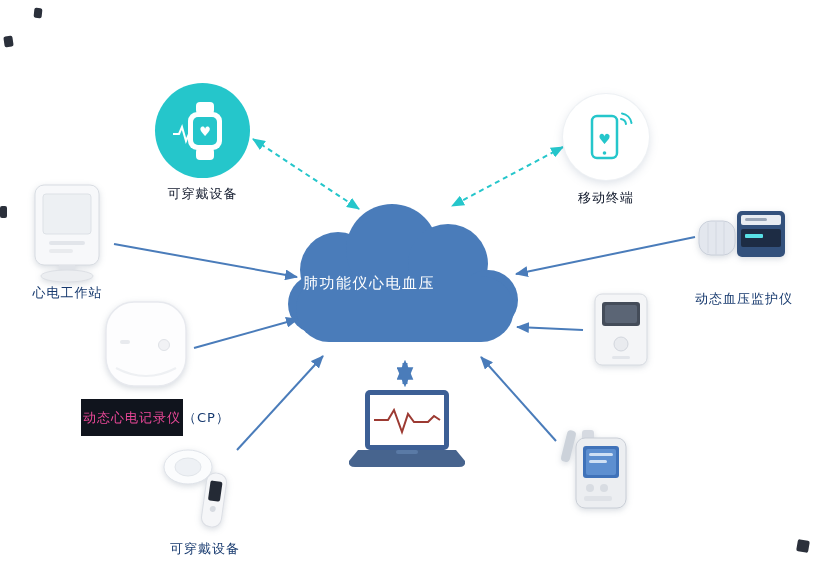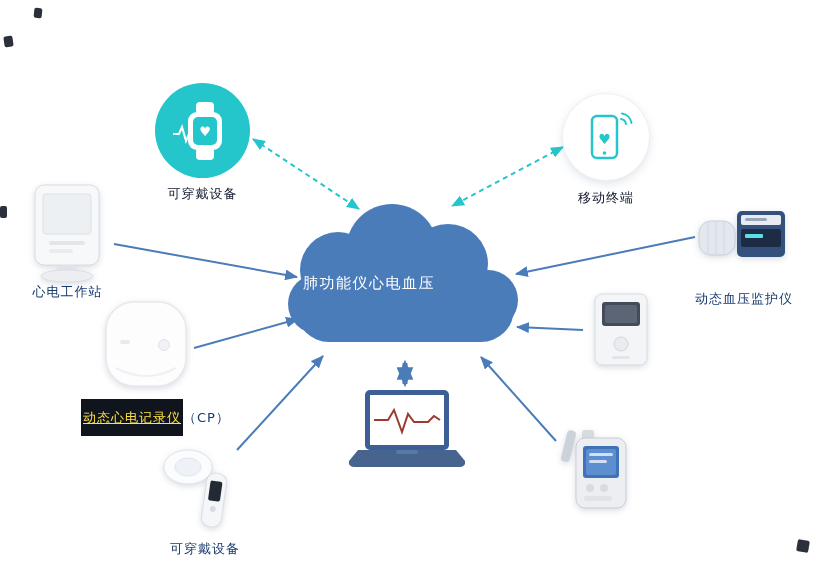--- a/index.html
+++ b/index.html
@@ -8,21 +8,21 @@
     font-family:"DejaVu Sans","Liberation Sans",sans-serif;
   }
   .layer{position:absolute;left:0;top:0;width:816px;height:567px;}
   .node{position:absolute;}
   .devshadow{filter:drop-shadow(0 2px 3px rgba(40,60,90,.18));}
   .label{
     position:absolute;font-size:13px;color:#16396e;text-align:center;
     letter-spacing:1px;line-height:15px;white-space:nowrap;
   }
   .label.teal{color:#0f172a;}
-  .hl{background:#10141d;color:#fde047;padding:11px 2px;text-decoration:underline;}
+  .hl{background:#10141d;color:#ec4899;padding:11px 2px;}
   .cloud-text{
     position:absolute;left:303px;top:271px;width:204px;
     color:#ffffff;font-size:15px;line-height:25px;letter-spacing:1.5px;
   }
   .circle-teal{
     width:95px;height:95px;border-radius:50%;background:#25c6cb;
     display:flex;align-items:center;justify-content:center;
   }
   .circle-white{
     width:86px;height:86px;border-radius:50%;background:#ffffff;
@@ -105,21 +105,21 @@
   <div class="node" style="left:25px;top:183px;">
     <svg class="devshadow" width="85" height="102" viewBox="0 0 85 102">
       <rect x="10" y="2" width="64" height="80" rx="9" fill="#f7f8fa" stroke="#d8dce2"></rect>
       <rect x="18" y="11" width="48" height="40" rx="3" fill="#edf0f3" stroke="#dde1e6"></rect>
       <rect x="24" y="58" width="36" height="4" rx="2" fill="#e2e5ea"></rect>
       <rect x="24" y="66" width="24" height="4" rx="2" fill="#e9ebee"></rect>
       <rect x="34" y="82" width="16" height="8" fill="#e0e3e8"></rect>
       <ellipse cx="42" cy="93" rx="26" ry="6" fill="#eceef1" stroke="#dcdfe4"></ellipse>
     </svg>
   </div>
-  <div class="label" style="left:10px;top:285px;width:115px;font-family:Liberation Mono, monospace;">心电工作站</div>
+  <div class="label" style="left:10px;top:285px;width:115px;">心电工作站</div>
 
   <div class="node" style="left:100px;top:298px;">
     <svg class="devshadow" width="92" height="96" viewBox="0 0 92 96">
       <rect x="6" y="4" width="80" height="84" rx="28" fill="#fdfdfe" stroke="#e7e9ee" stroke-width="1.5"></rect>
       <path d="M16 70 q30 16 60 0" stroke="#eef0f3" stroke-width="2" fill="none"></path>
       <circle cx="64" cy="47" r="5.5" fill="#f1f2f5" stroke="#dfe2e7"></circle>
       <rect x="20" y="42" width="10" height="4" rx="2" fill="#e8eaee"></rect>
     </svg>
   </div>
   <div class="label" style="left:68px;top:410px;width:175px;"><span class="hl">动态心电记录仪</span><span>（CP）</span></div>

